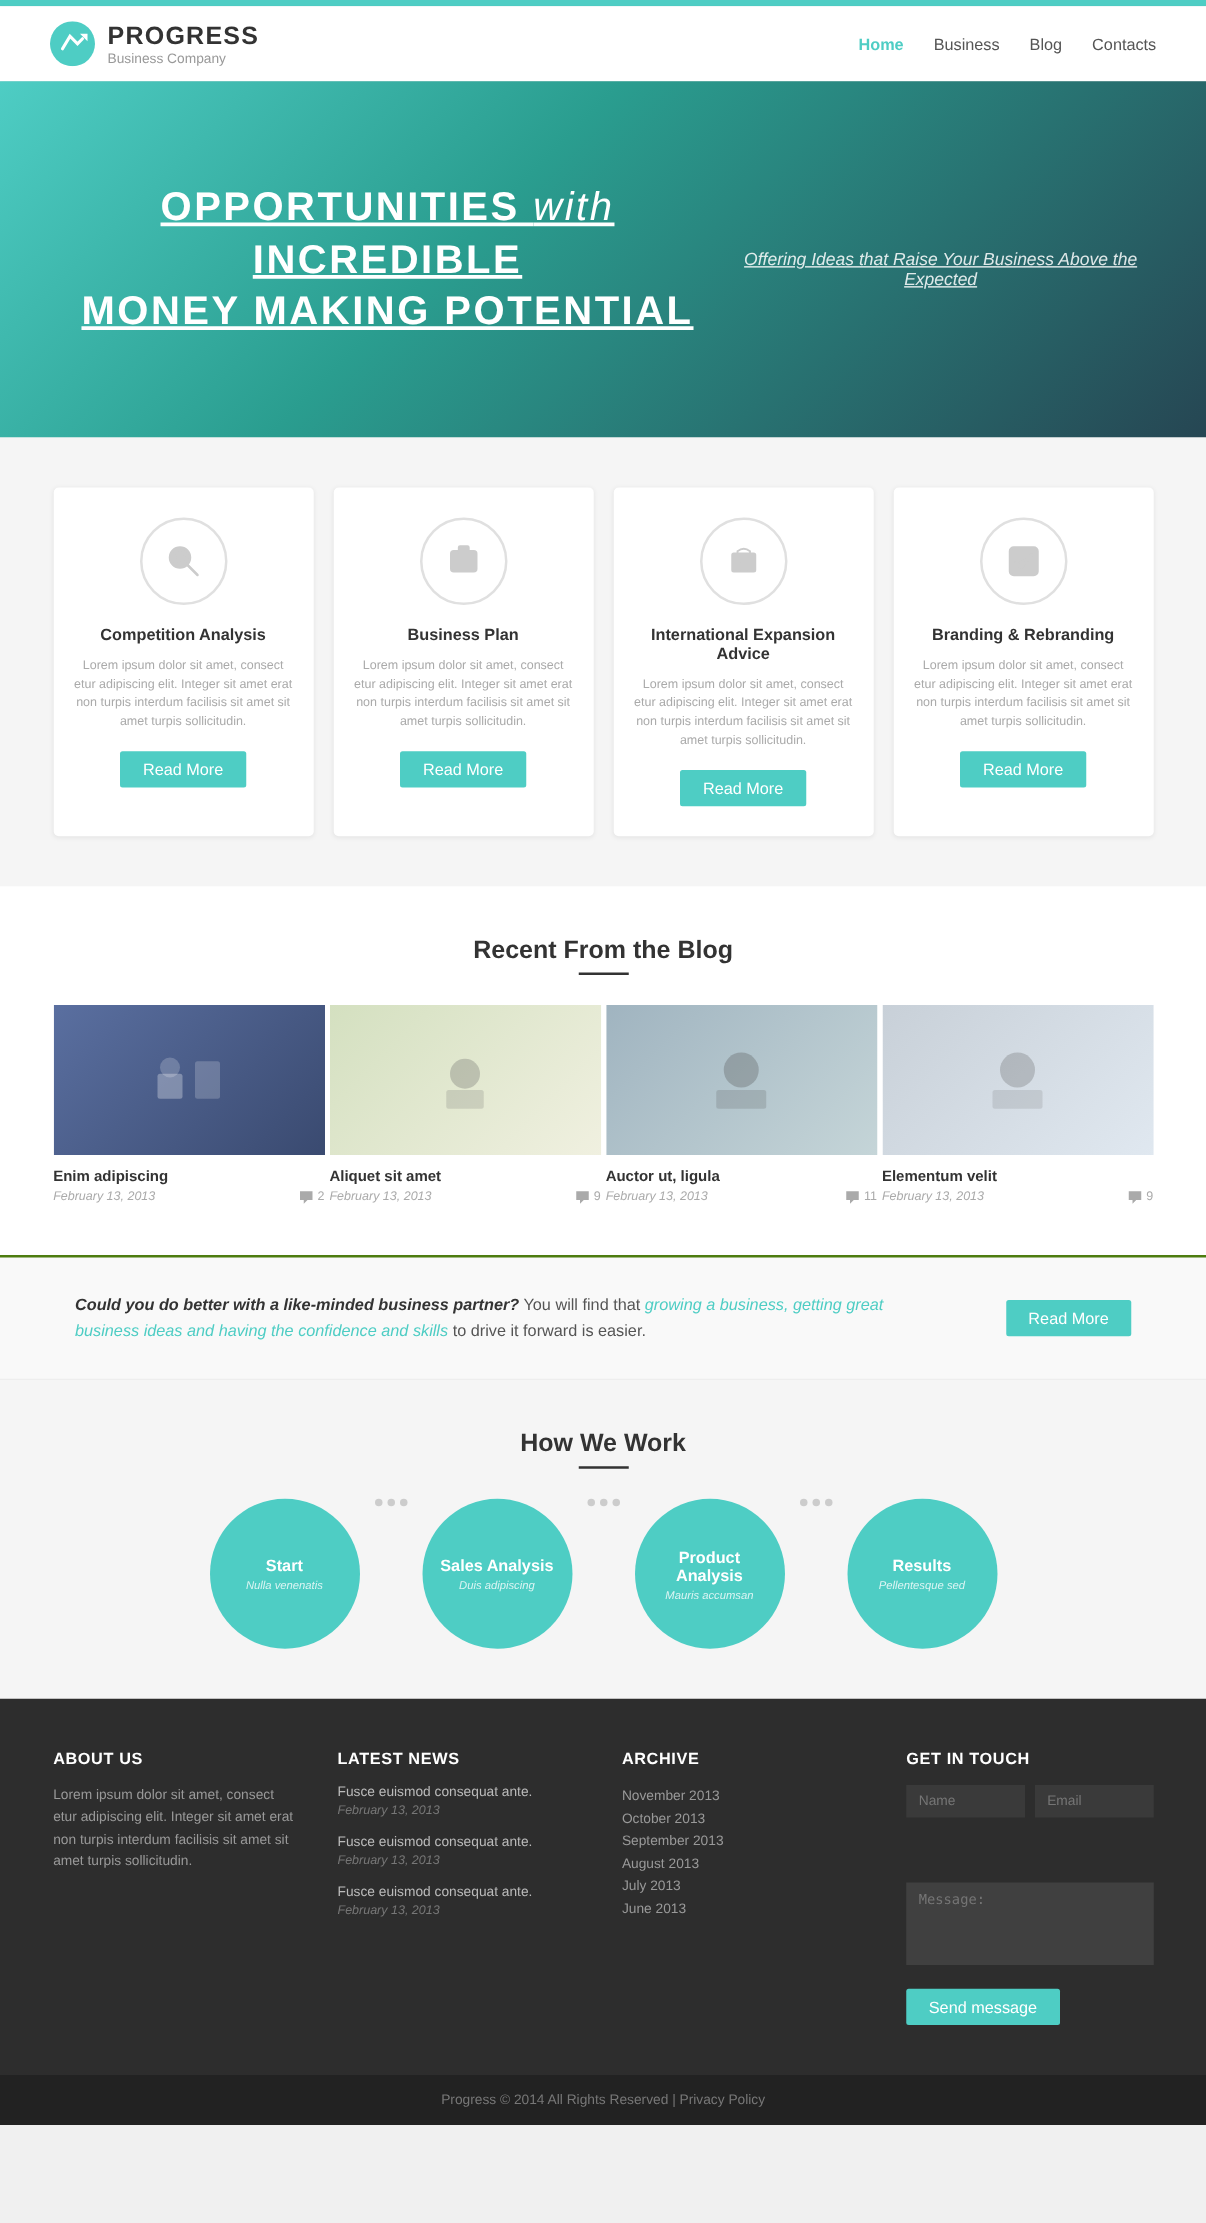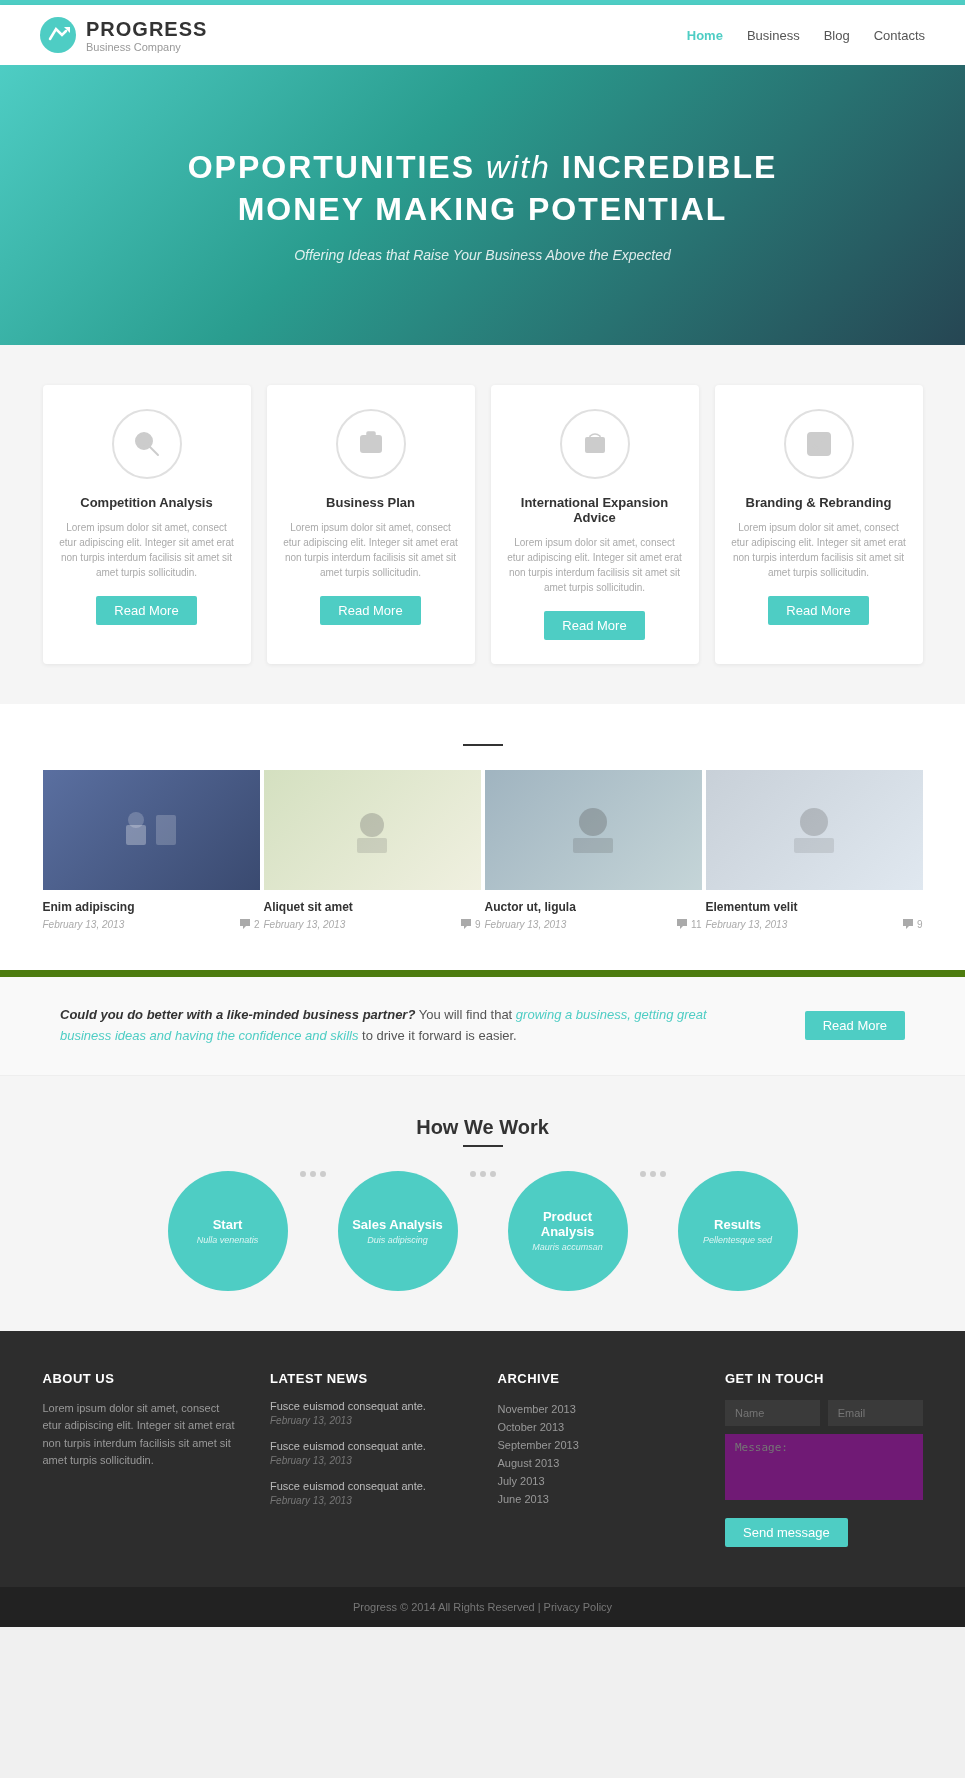--- a/index.html
+++ b/index.html
@@ -10,21 +10,21 @@
     .header { background: #fff; padding: 12px 40px; display: flex; align-items: center; justify-content: space-between; box-shadow: 0 1px 3px rgba(0,0,0,0.1); }
     .logo-area { display: flex; align-items: center; gap: 10px; }
     .logo-icon { width: 36px; height: 36px; }
     .logo-text-main { font-size: 20px; font-weight: bold; color: #333; letter-spacing: 1px; }
     .logo-text-sub { font-size: 11px; color: #999; }
     .nav { display: flex; gap: 24px; }
     .nav a { text-decoration: none; color: #555; font-size: 13px; }
     .nav a.active { color: #4ecdc4; font-weight: bold; }
     
     
-    .hero { background: linear-gradient(135deg, #4ecdc4 0%, #2a9d8f 40%, #264653 100%); padding: 80px 40px; text-align: center; color: #fff; min-height: 280px; display: flex; flex-direction: column; align-items: center; justify-content: center; }
+    .hero { background: linear-gradient(135deg, #4ecdc4 0%, #2a9d8f 40%, #264653 100%); padding: 80px 40px; text-align: center; color: #fff; min-height: 280px; display: flex; flex-direction: row; align-items: center; justify-content: space-between; text-decoration: underline; }
     .hero-title { font-size: 32px; font-weight: bold; letter-spacing: 2px; line-height: 1.3; max-width: 600px; }
     .hero-title em { font-style: italic; font-weight: normal; }
     .hero-subtitle { margin-top: 16px; font-size: 14px; font-style: italic; color: rgba(255,255,255,0.85); }
     
     
     .services-section { background: #f5f5f5; padding: 40px; }
     .services-grid { display: grid; grid-template-columns: repeat(4, 1fr); gap: 16px; max-width: 880px; margin: 0 auto; }
     .service-card { background: #fff; border-radius: 4px; padding: 24px 16px; text-align: center; box-shadow: 0 1px 4px rgba(0,0,0,0.07); }
     .service-icon-circle { width: 70px; height: 70px; border-radius: 50%; border: 2px solid #e0e0e0; display: flex; align-items: center; justify-content: center; margin: 0 auto 16px; }
     .service-icon-circle svg { width: 32px; height: 32px; color: #ccc; fill: #ccc; }
@@ -37,21 +37,21 @@
     .section-title { text-align: center; font-size: 20px; font-weight: bold; color: #333; margin-bottom: 6px; }
     .section-divider { width: 40px; height: 2px; background: #333; margin: 0 auto 24px; }
     .blog-grid { display: grid; grid-template-columns: repeat(4, 1fr); gap: 4px; max-width: 880px; margin: 0 auto; }
     .blog-img-div { width: 100%; height: 120px; margin-bottom: 10px; position: relative; overflow: hidden; }
     .blog-title { font-size: 12px; font-weight: bold; color: #333; }
     .blog-date { font-size: 10px; color: #aaa; font-style: italic; }
     .blog-meta { display: flex; align-items: center; justify-content: space-between; margin-top: 4px; }
     .blog-comments { font-size: 10px; color: #aaa; display: flex; align-items: center; gap: 3px; }
     
     
-    .cta-section { background: #f9f9f9; padding: 28px 60px; display: flex; align-items: center; justify-content: space-between; border-top: 7px solid #4d7c0f; border-bottom: 1px solid #eee; }
+    .cta-section { background: #f9f9f9; padding: 28px 60px; display: flex; align-items: center; justify-content: space-between; border-top: 2px solid #4d7c0f; border-bottom: 1px solid #eee; }
     .cta-text { font-size: 13px; color: #555; max-width: 680px; line-height: 1.6; }
     .cta-text strong { font-style: italic; color: #333; }
     .cta-text a { color: #4ecdc4; text-decoration: none; font-style: italic; }
     
     
     .how-section { background: #f5f5f5; padding: 40px; }
     .how-circles { display: flex; align-items: flex-start; justify-content: center; gap: 0; max-width: 800px; margin: 0 auto; }
     .how-circle { width: 120px; height: 120px; border-radius: 50%; background: #4ecdc4; display: flex; flex-direction: column; align-items: center; justify-content: center; text-align: center; padding: 10px; }
     .how-circle-title { font-size: 13px; font-weight: bold; color: #fff; }
     .how-circle-sub { font-size: 9px; color: rgba(255,255,255,0.8); font-style: italic; margin-top: 3px; }
@@ -163,20 +163,21 @@
       </div>
       <div class="service-title">Branding &amp; Rebranding</div>
       <div class="service-desc">Lorem ipsum dolor sit amet, consect etur adipiscing elit. Integer sit amet erat non turpis interdum facilisis sit amet sit amet turpis sollicitudin.</div>
       <button class="btn-teal">Read More</button>
     </div>
 
   </div>
 </section>
 
 <section class="blog-section">
+  <h2 class="section-title">Recent From the Blog</h2>
   <div class="section-divider"></div>
   <div class="blog-grid">
 
     <div class="blog-card">
       <div class="blog-img-div">
         <div style="width:100%;height:120px;background:linear-gradient(135deg,#5a6fa0,#3a4a70);display:flex;align-items:center;justify-content:center;">
           <svg width="60" height="60" viewBox="0 0 60 60" fill="none">
             <rect x="5" y="25" width="20" height="20" fill="rgba(255,255,255,0.3)" rx="2"></rect>
             <rect x="35" y="15" width="20" height="30" fill="rgba(255,255,255,0.2)" rx="2"></rect>
             <circle cx="15" cy="20" r="8" fill="rgba(255,255,255,0.2)"></circle>
@@ -353,21 +354,21 @@
       </ul>
     </div>
 
     <div>
       <div class="footer-title">GET IN TOUCH</div>
       <div class="contact-form">
         <div class="row-2">
           <input type="text" placeholder="Name" style="">
           <input type="text" placeholder="Email" style="">
         </div>
-        <textarea rows="4" style="width: 100%; background: #701a75; border: none; color: rgb(170, 170, 170); padding: 7px 10px; font-size: 11px; resize: none;" placeholder="Message:"></textarea>
+        <textarea rows="4" style="width: 100%; background: #404040; border: none; color: rgb(170, 170, 170); padding: 7px 10px; font-size: 11px; resize: none; margin-top: 44px;" placeholder="Message:"></textarea>
         <button class="btn-teal" style="margin-top:6px;">Send message</button>
       </div>
     </div>
 
   </div>
 </footer>
 
 <div class="footer-bottom">
   <span>Progress © 2014 All Rights Reserved  |  Privacy Policy</span>
 </div>

